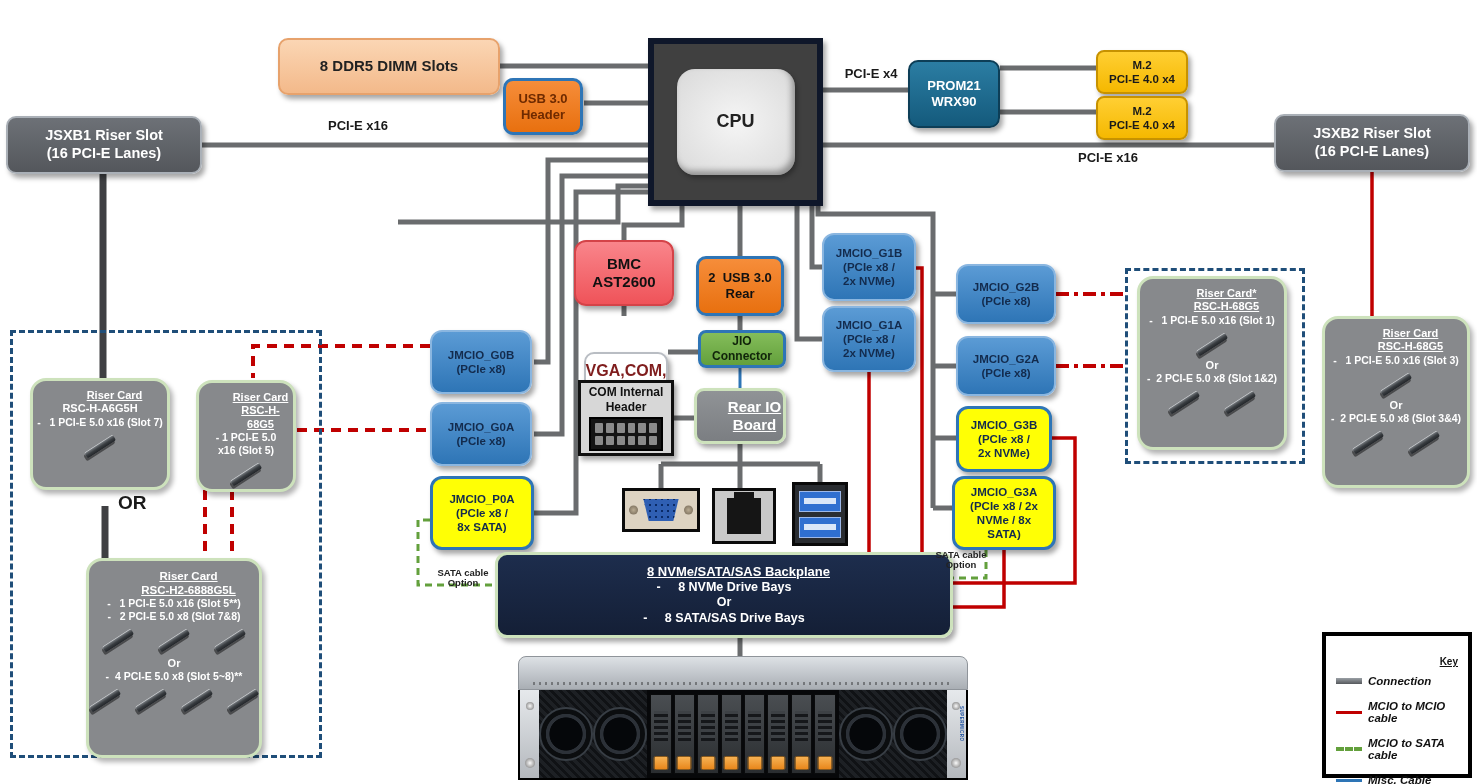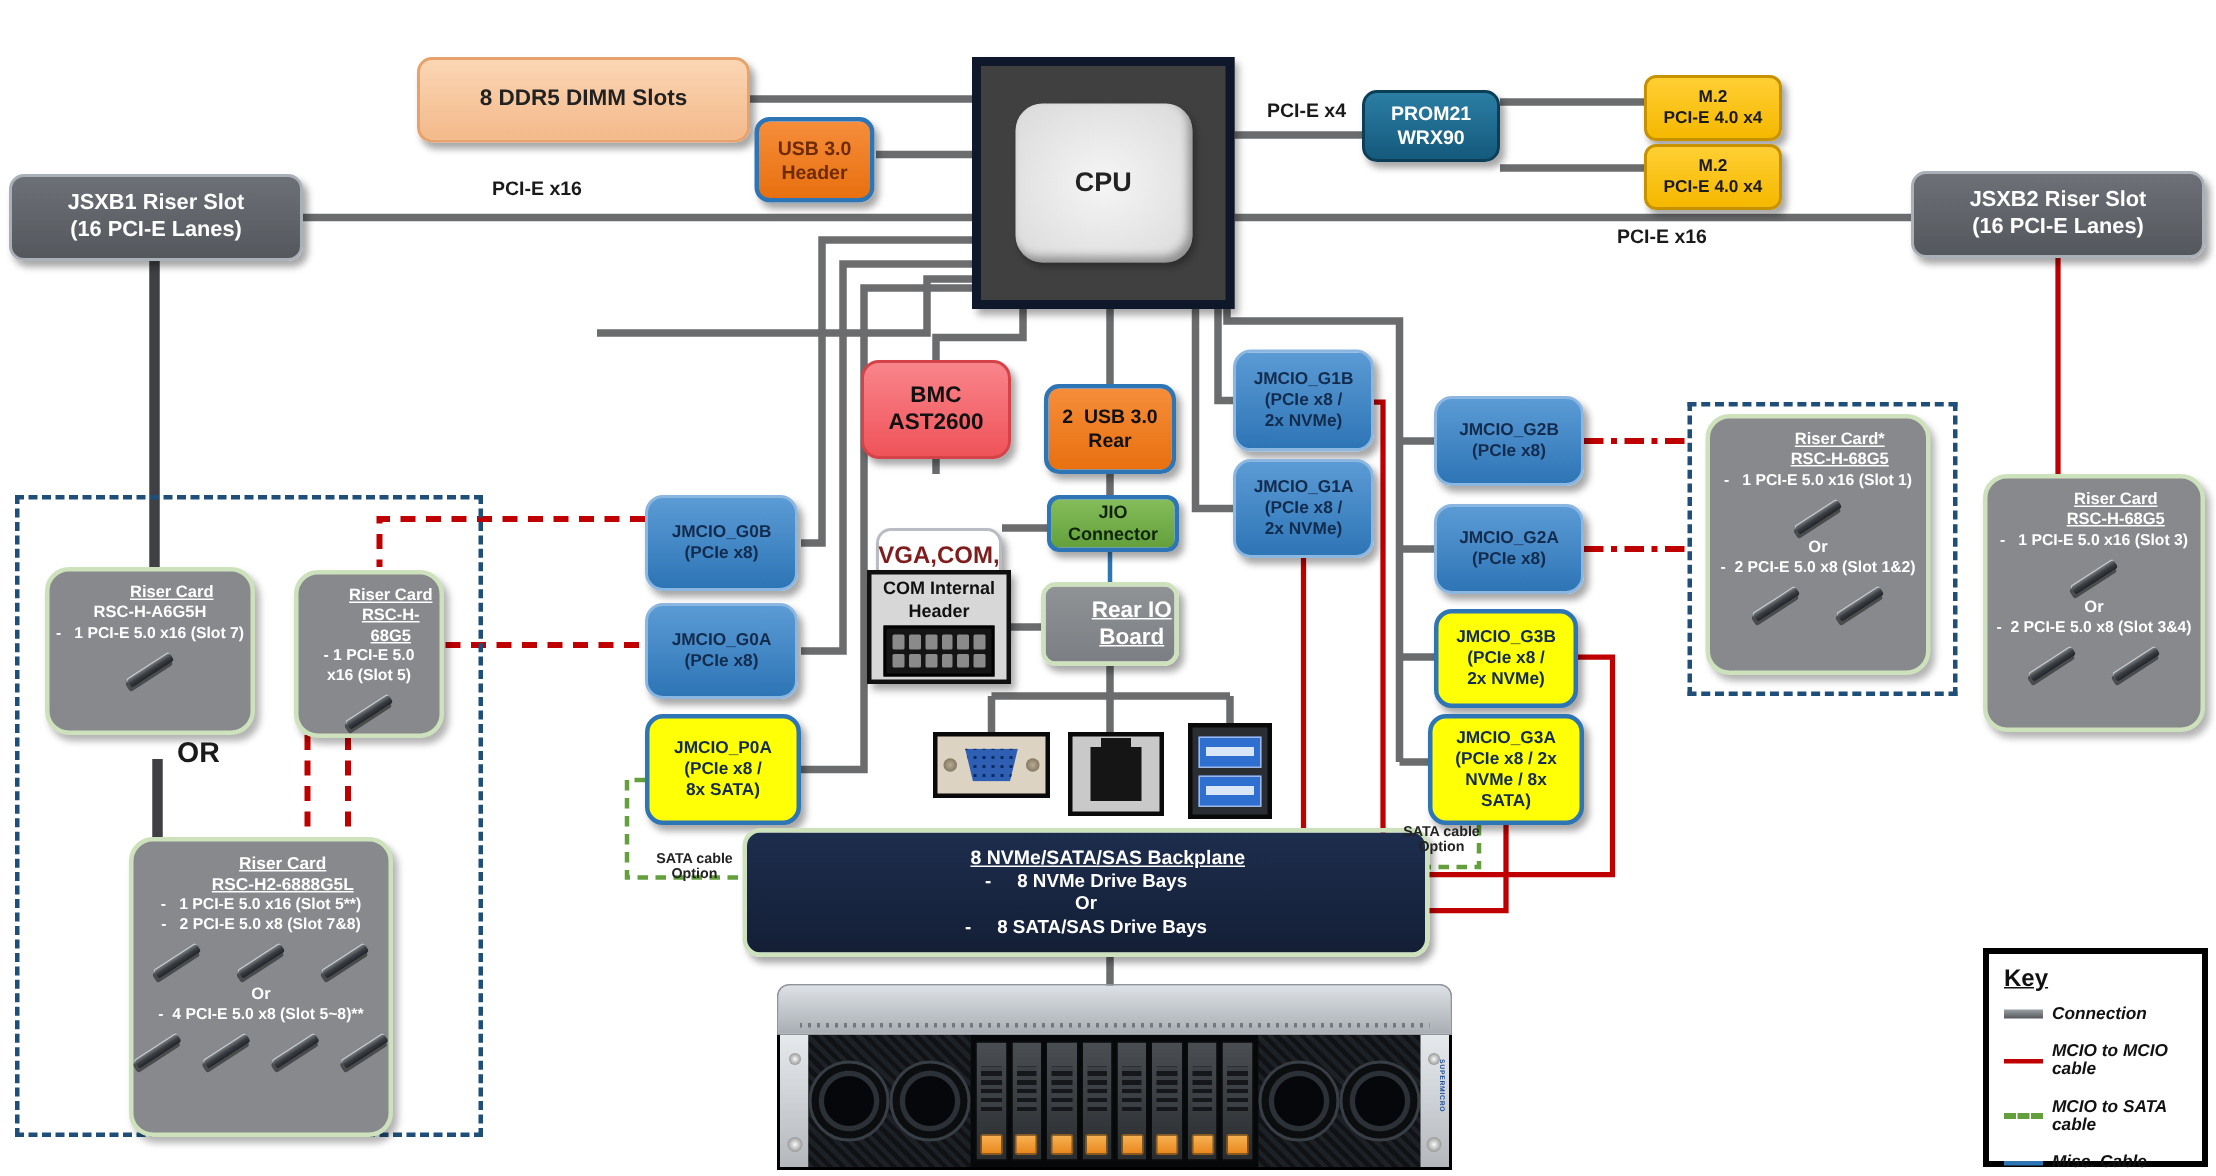--- a/index.html
+++ b/index.html
@@ -59,21 +59,21 @@
   .vga-screw{position:absolute;width:9px;height:9px;border-radius:50%;background:radial-gradient(#b9ab92,#6f6352);top:50%;transform:translateY(-50%);}
   .lan-port{background:#c9c9c9;}
   .lan-jack{width:34px;height:36px;background:#151515;position:relative;}
   .lan-jack::before{content:"";position:absolute;left:7px;top:-6px;width:20px;height:8px;background:#151515;}
   .usb-port{background:#2a2d31;flex-direction:column;gap:5px;}
   .usb-slot{width:40px;height:19px;background:#2f6fd0;border:1px solid #9db8e8;position:relative;}
   .usb-slot::after{content:"";position:absolute;left:4px;right:4px;top:6px;height:6px;background:#d9e6f8;}
   
   .keybox{position:absolute;z-index:3;background:#fff;border:4px solid #000;box-sizing:border-box;
           padding:8px 10px 6px 10px;color:#111;}
-  .key-title{text-align:left;font-weight:bold;font-size:16px;text-decoration:underline;margin-bottom:8px;}
+  .key-title{text-align:right;font-weight:bold;font-size:10px;text-decoration:underline;margin-bottom:8px;margin-top:12px;}
   .key-row{display:flex;align-items:center;gap:6px;margin-bottom:13px;font-style:italic;}
   .sw{width:26px;flex:0 0 26px;}
   .sw-gray{height:6px;background:linear-gradient(#9aa0a5,#55585c);}
   .sw-red{height:3px;background:#c00000;}
   .sw-green{height:0;border-top:4px dashed #63a03c;}
   .sw-blue{height:3px;background:#2e75b6;}
   .key-lbl{font-size:11.5px;font-weight:bold;}
   
   .chassis{position:absolute;left:518px;top:656px;width:450px;height:126px;z-index:2;}
   .ch-top{height:32px;background:linear-gradient(#dde1e5,#a9aeb4);border:1px solid #8f949a;border-radius:8px 8px 0 0;position:relative;}
@@ -177,21 +177,21 @@
   <div class="block cpu-outer shadow" style="left:648px;top:38px;width:175px;height:168px">
     <div class="cpu-inner">
       <span>CPU</span>
     </div>
   </div>
 
   <div class="lbl" style="left:840px;top:66px;width:62px;text-align:center">PCI-E x4</div>
   <div class="lbl" style="left:328px;top:118px">PCI-E x16</div>
   <div class="lbl" style="left:1078px;top:150px">PCI-E x16</div>
 
-  <div class="block teal shadow" style="left:908px;top:60px;width:92px;height:48px">
+  <div class="block teal shadow" style="left:908px;top:60px;width:92px;height:68px">
     <div>PROM21</div>
     <div>WRX90</div>
   </div>
 
   <div class="block amber shadow" style="left:1096px;top:50px;width:92px;height:44px">
     <div>M.2</div>
     <div>PCI-E 4.0 x4</div>
   </div>
   <div class="block amber shadow" style="left:1096px;top:96px;width:92px;height:44px">
     <div>M.2</div>

